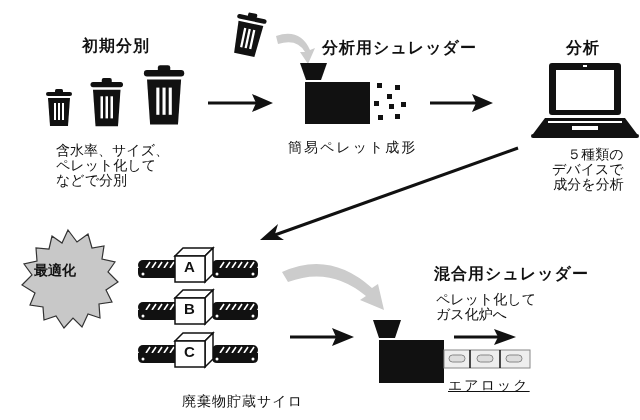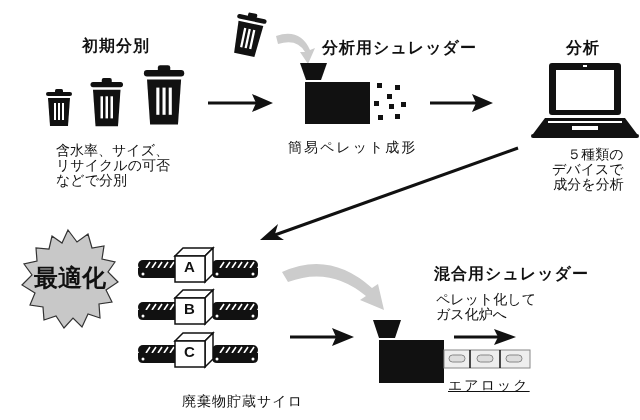--- a/index.html
+++ b/index.html
@@ -158,32 +158,32 @@
   </g>
 
   <g>
     <line x1="454" y1="337" x2="500" y2="337" stroke="#111" stroke-width="3"></line>
     <path d="M494 329 L516 337 L494 345 L498 337 Z" fill="#111"></path>
   </g>
 </svg>
 
 <div class="abs h" style="left:82px;top:36px;">初期分別</div>
 <div class="abs t" style="left:56px;top:143px;">含水率、サイズ、
-リサイクルの可否
+ペレット化して
 などで分別</div>
 
 <div class="abs h" style="left:322px;top:38px;">分析用シュレッダー</div>
 <div class="abs t" style="left:288px;top:140px;letter-spacing:2px;">簡易ペレット成形</div>
 
 <div class="abs h" style="left:566px;top:38px;">分析</div>
 <div class="abs t" style="left:552px;top:147px;text-align:right;">５種類の
 デバイスで
 成分を分析</div>
 
-<div class="abs" style="left:34px;top:262px;font-weight:bold;font-size:24px;white-space:nowrap;">最適化</div>
+<div class="abs" style="left:34px;top:262px;font-weight:bold;font-size:14px;white-space:nowrap;">最適化</div>
 
 <div class="abs box-label" style="left:184px;top:258px;">A</div>
 <div class="abs box-label" style="left:184px;top:300px;">B</div>
 <div class="abs box-label" style="left:184px;top:343px;">C</div>
 
 <div class="abs t" style="left:134px;top:394px;letter-spacing:1px;margin-left:48px;">廃棄物貯蔵サイロ</div>
 
 <div class="abs h" style="left:390px;top:264px;margin-left:44px;">混合用シュレッダー</div>
 <div class="abs t" style="left:436px;top:292px;">ペレット化して
 ガス化炉へ</div>

